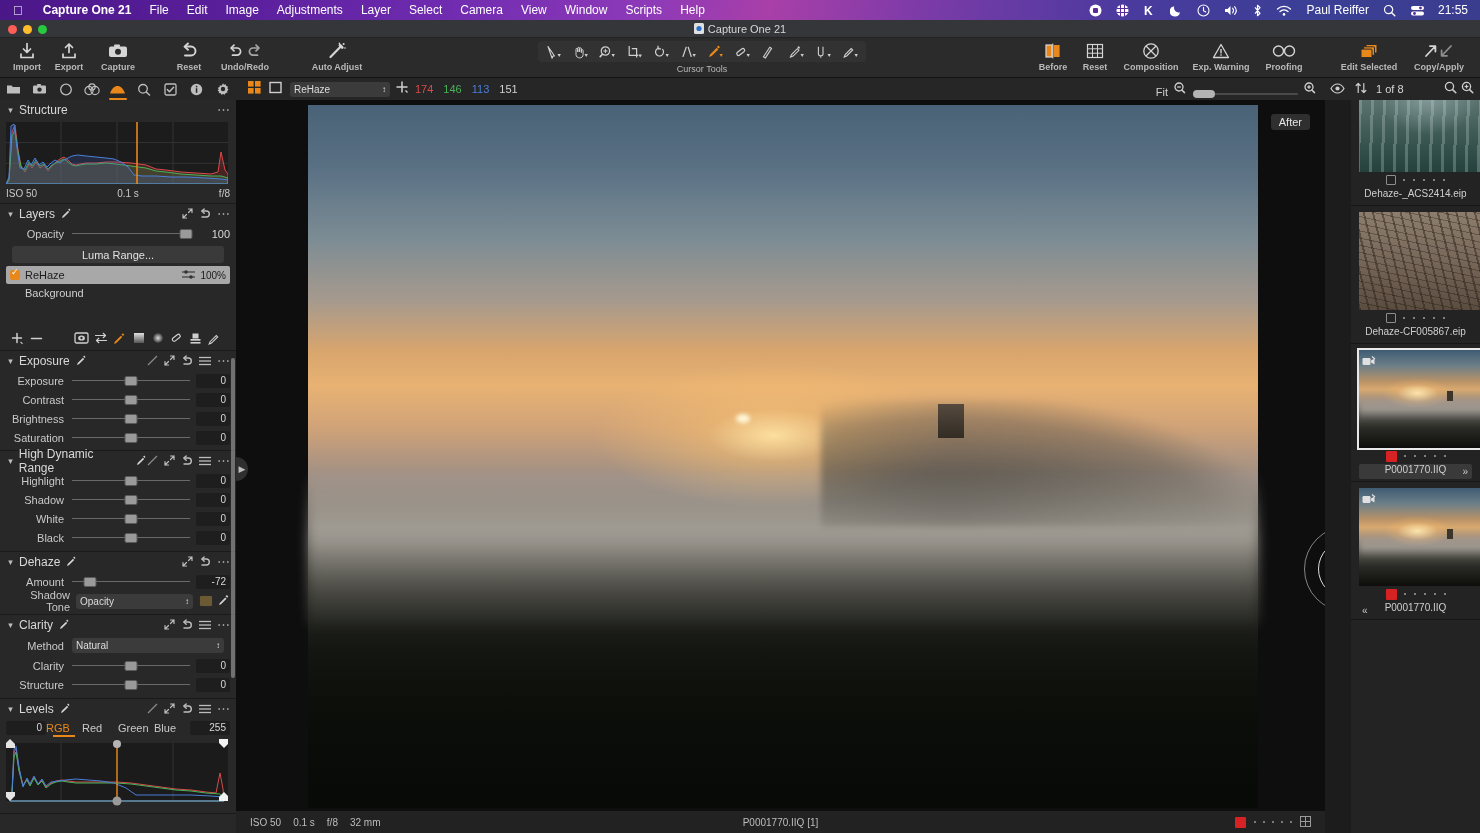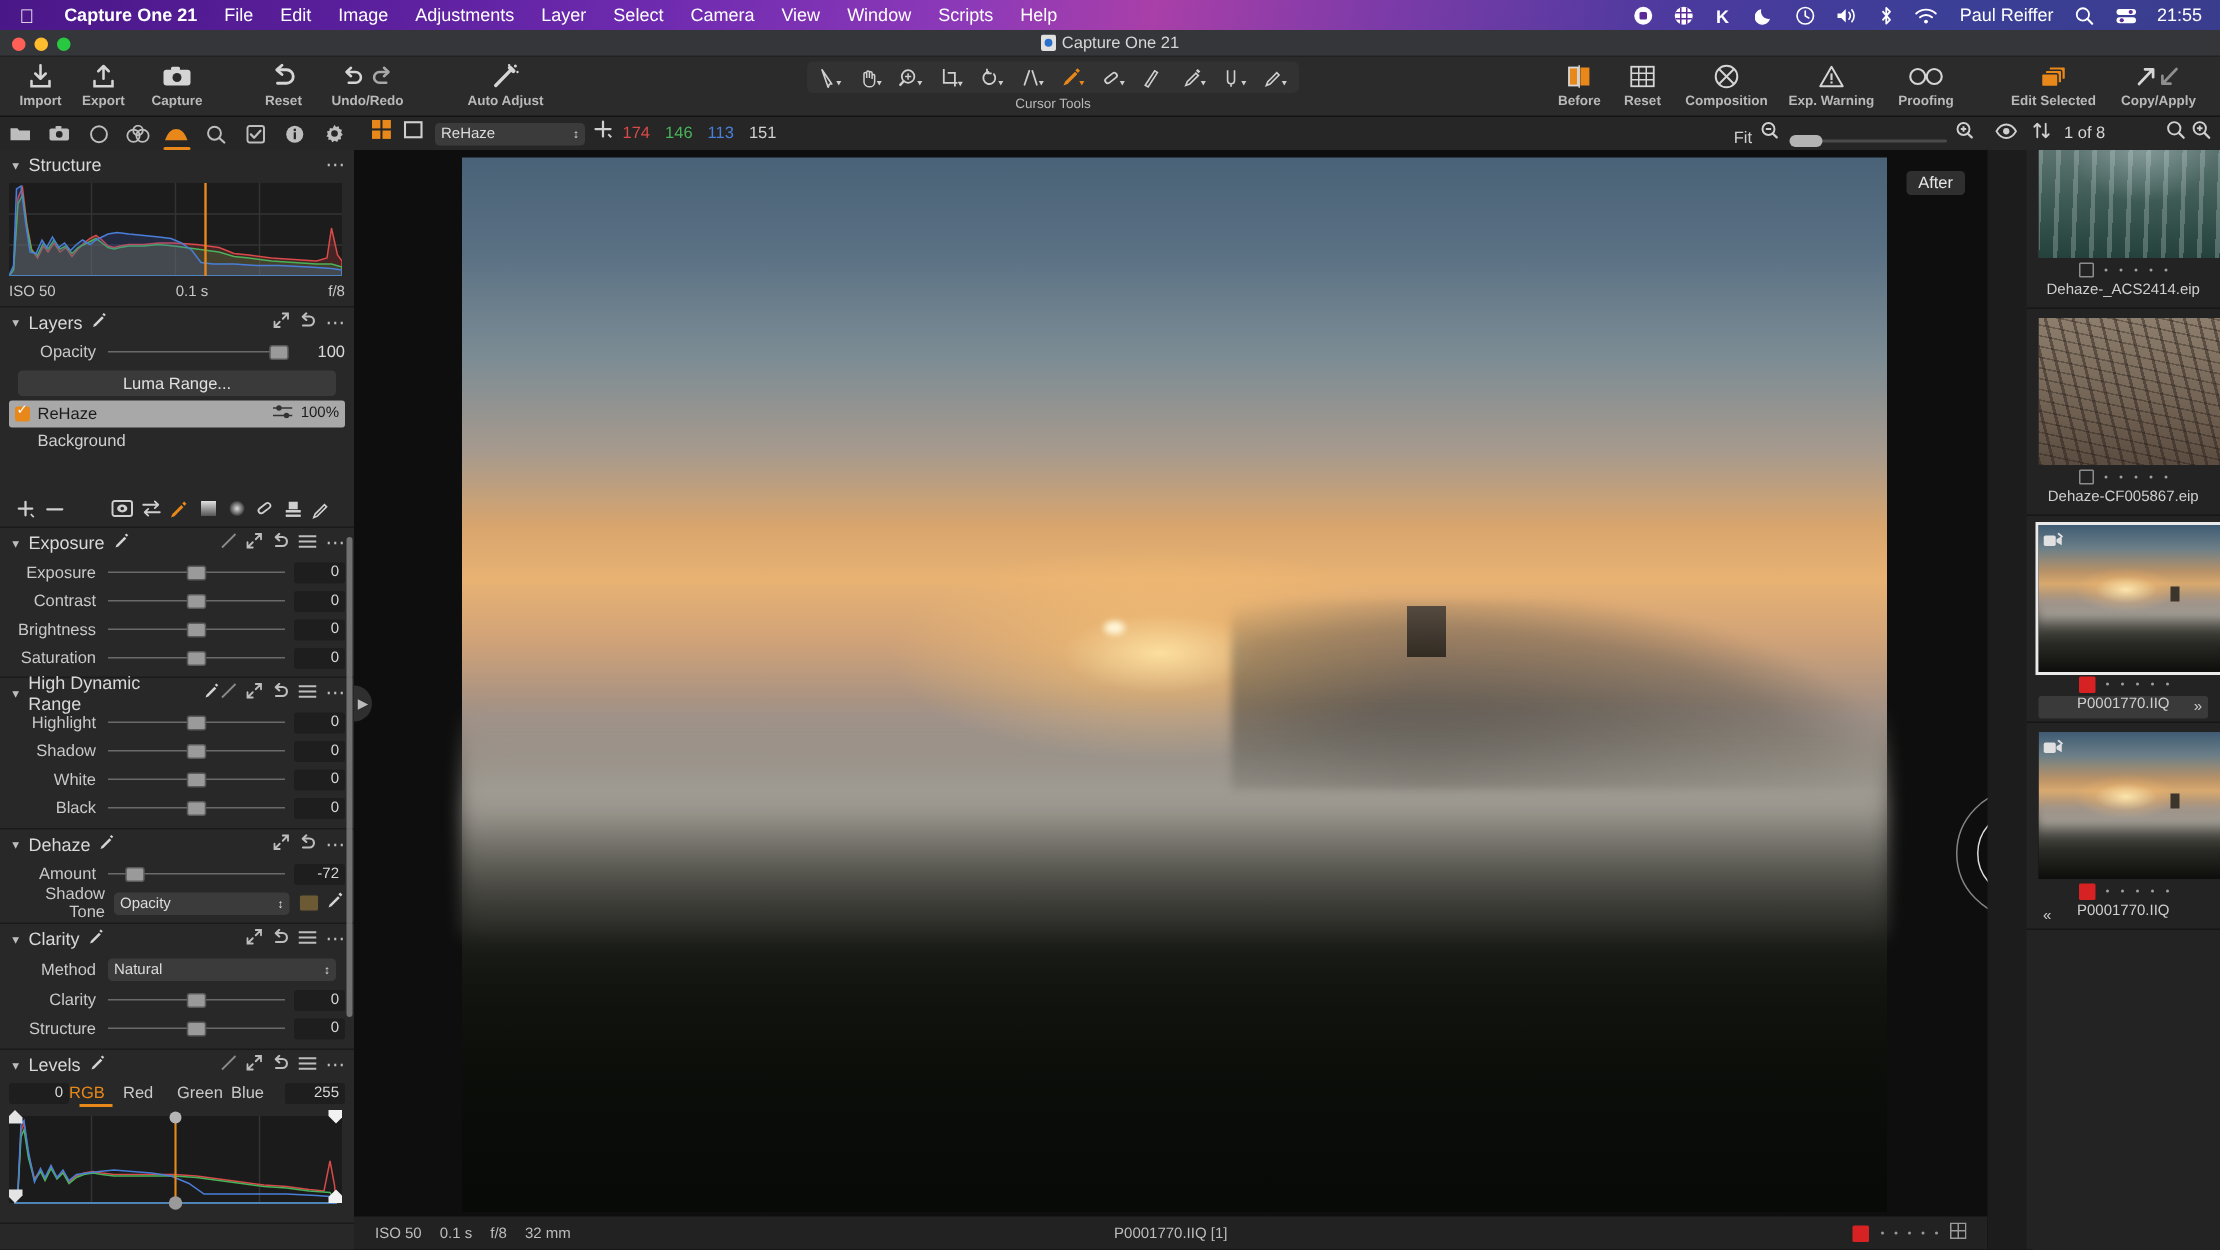--- a/index.html
+++ b/index.html
@@ -100,21 +100,21 @@
 
   .luma-btn { margin: 3px 12px; height: 17px; background: #3a3a3a; border-radius: 3px;
     display: flex; align-items: center; justify-content: center;
     font-size: 11px; color: #e0e0e0; }
   .layer-row { display: flex; align-items: center; height: 18px; margin: 0 6px; padding: 0 4px;
      font-size: 11px; }
   .layer-row.sel { background: #a8a8a8; color: #1b1b1b; border-radius: 2px; }
   .chk { width: 10px; height: 10px; background: #e8881a; border-radius: 2px;
     margin-right: 5px; position: relative; }
   .chk::after { content: "✓"; position: absolute; left: 1px; top: -3px; font-size: 9px; color: #fff; }
-  .layer-meta { margin-left: auto; display: flex; align-items: flex-start; gap: 5px; font-size: 10px; }
+  .layer-meta { margin-left: auto; display: flex; align-items: center; gap: 5px; font-size: 10px; }
   .layer-tools { display: flex; align-items: center; height: 24px; padding: 0 8px; gap: 0; }
   .lt { width: 19px; height: 22px; display: flex; align-items: center; justify-content: center; }
 
   .dd { height: 15px; background: #3b3b3b; border-radius: 3px;
     display: flex; align-items: center; justify-content: space-between;
     padding: 0 4px; font-size: 10px; color: #dcdcdc; }
   .swatch { width: 14px; height: 12px; background: #6b5a33; border: 1px solid #2a2a2a; border-radius: 2px; }
 
   .levels-tabs { display: flex; align-items: center; padding: 0 6px; height: 18px; gap: 0; }
   .lv-num { width: 40px; height: 14px; background: #1e1e1e; border-radius: 2px; font-size: 10px;

